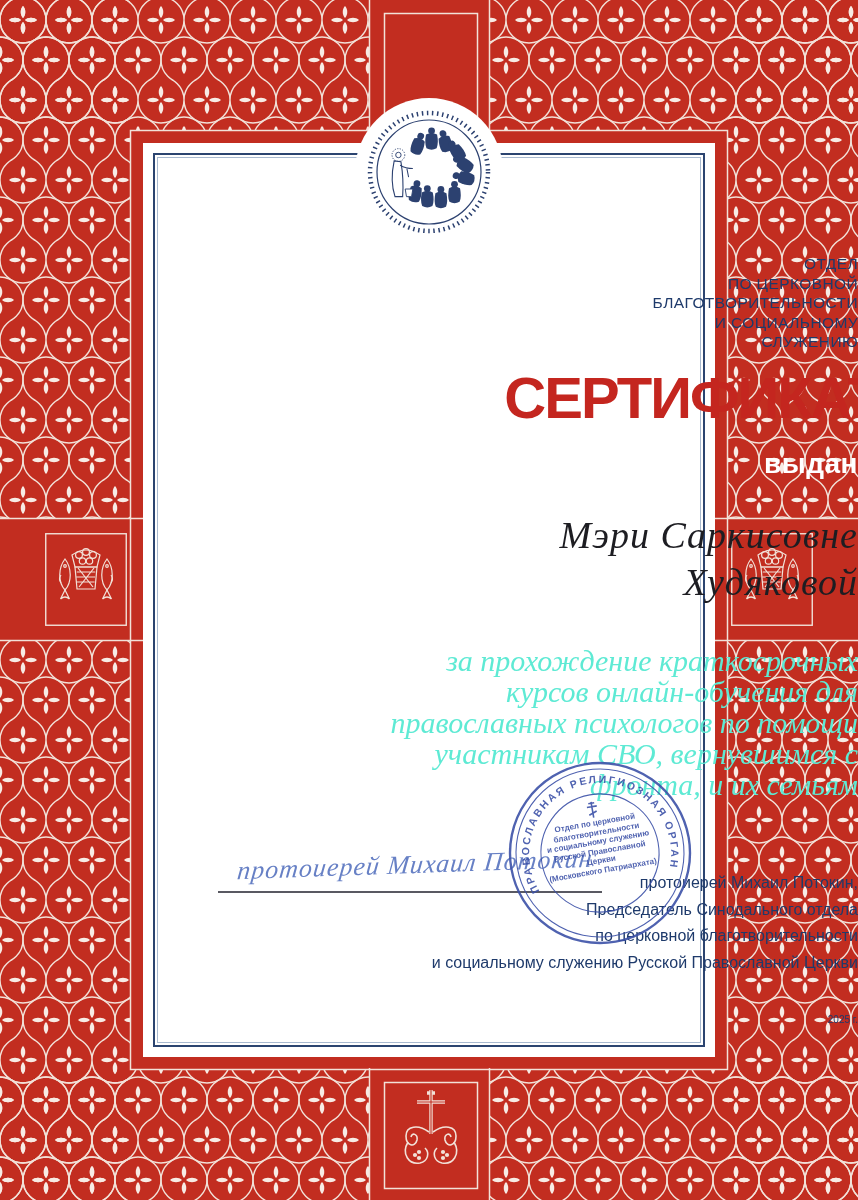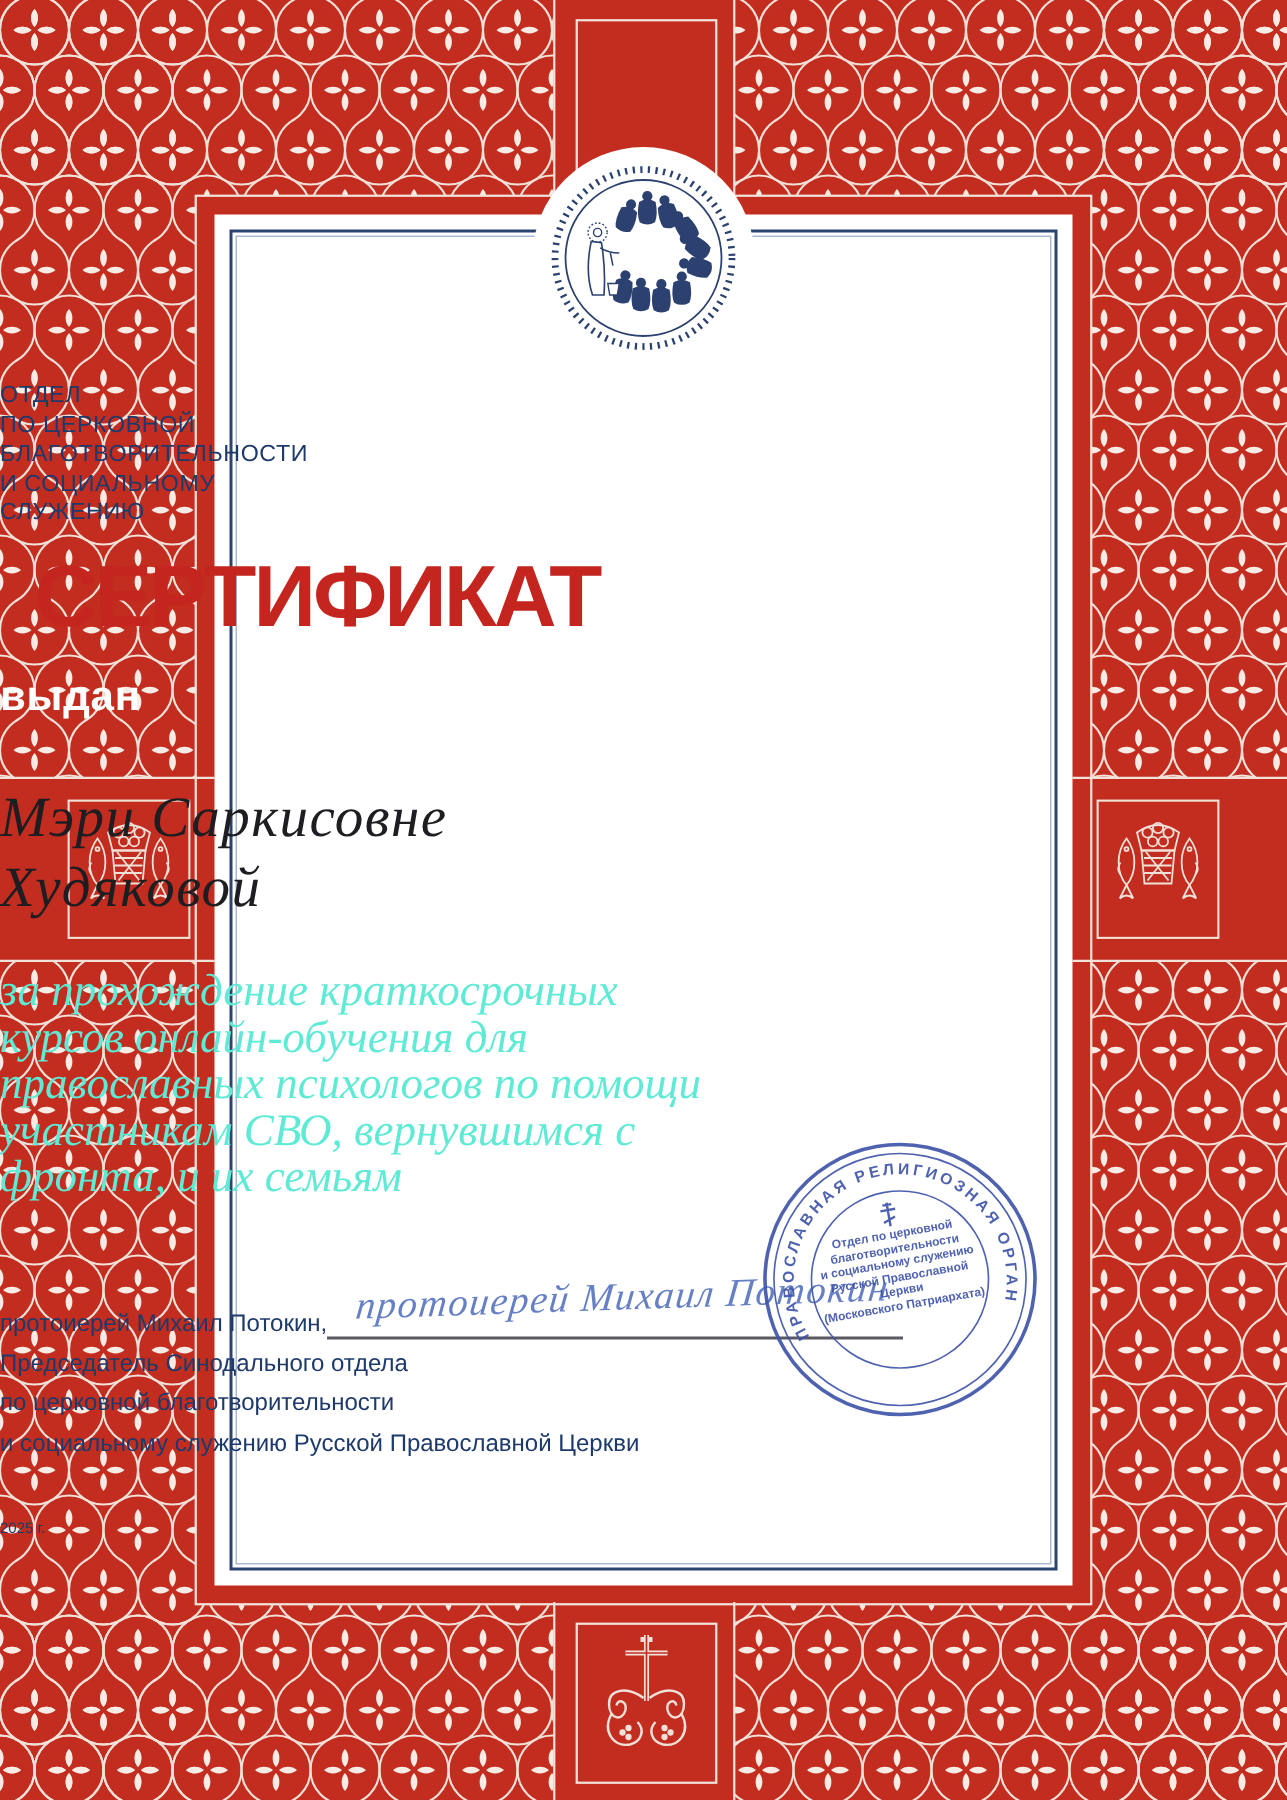--- a/index.html
+++ b/index.html
@@ -5,27 +5,27 @@
   html,body{margin:0;padding:0;}
   body{width:858px;height:1200px;position:relative;overflow:hidden;
        font-family:"Liberation Sans",sans-serif;background:#C22D20;}
   .abs{position:absolute;}
   #border-art{left:0;top:0;z-index:0;}
   #white-field{left:143px;top:143px;width:572px;height:914px;background:#fff;z-index:1;}
   #content-frame{left:153px;top:153px;width:548px;height:890px;border:2px solid #2B4470;z-index:2;}
   #content-frame::before{content:"";position:absolute;inset:2px;border:1px solid #A8B9CF;}
   #emblem-disc{left:355px;top:98px;width:148px;height:148px;border-radius:50%;background:#fff;z-index:3;}
   #content{left:0;top:0;width:858px;height:1200px;z-index:4;}
-  .center{left:0;width:858px;text-align:left;}
+  .center{left:0;width:858px;text-align:right;}
   .prelines{white-space:pre-line;}
   #org-block{top:254px;font-size:15.5px;line-height:19.5px;letter-spacing:.4px;color:#1E3A6B;}
   #cert-title{top:364px;font-size:58px;font-weight:bold;letter-spacing:-2px;color:#C4261F;padding-left:23px;}
   #issued-label{top:448px;font-size:28px;font-weight:bold;letter-spacing:.5px;color:#ffffff;}
   #recipient-name{top:512px;font-family:"Liberation Serif","DejaVu Serif",serif;font-style:italic;
-     font-size:38px;line-height:47px;letter-spacing:1px;color:#1D1D22;margin-top:10px;}
+     font-size:38px;line-height:47px;letter-spacing:1px;color:#1D1D22;}
   #body-text{top:645px;font-family:"Liberation Serif","DejaVu Serif",serif;font-style:italic;
      font-size:30px;line-height:31px;color:#5eead4;}
   #signature-script{left:215px;top:850px;width:400px;text-align:center;
      font-family:"Liberation Serif","DejaVu Serif",serif;font-style:italic;font-size:26px;
      color:#5F7AC2;transform:rotate(-2deg) skewX(-8deg);letter-spacing:1px;opacity:.95;}
   #signature-line{left:218px;top:891px;width:384px;height:2px;background:#3C3C46;opacity:.85;}
   #footer-block{top:870px;font-size:16px;line-height:26.5px;color:#1E3A6B;}
   #year-label{top:1014px;font-size:10px;color:#1E3A6B;}
   #stamp{left:505px;top:758px;width:190px;height:190px;z-index:5;transform:rotate(-10deg);opacity:.9;}
   #stamp-center-text{left:0;top:60px;width:190px;text-align:center;font-size:8px;font-weight:bold;

